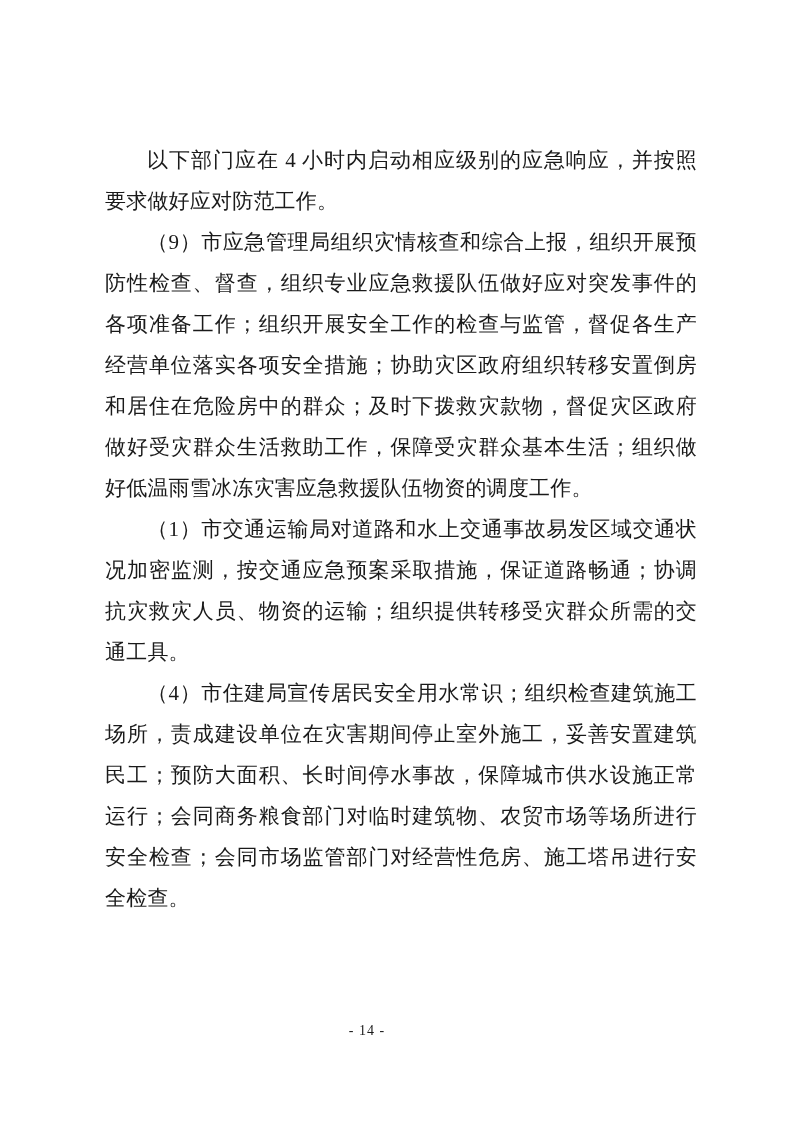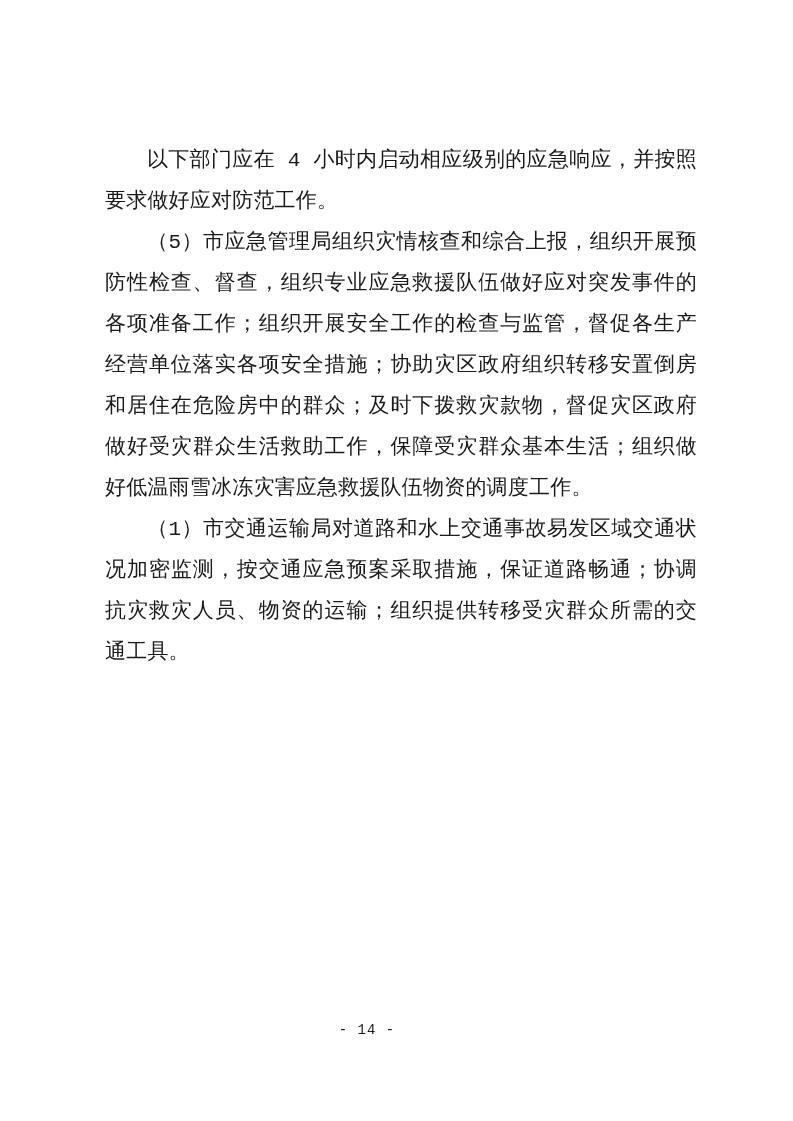--- a/index.html
+++ b/index.html
@@ -1,15 +1,15 @@
 <!DOCTYPE html>
 <html><head>
 <meta charset="utf-8">
 <style>
-  * { margin: 0; padding: 0; box-sizing: border-box; font-family: Liberation Mono, monospace; }
+  * { margin: 0; padding: 0; box-sizing: border-box; }
 
   html, body {
     width: 793px;
     height: 1121px;
     background: #ffffff;
     overflow: hidden;
   }
 
   .page {
     position: relative;
@@ -52,20 +52,21 @@
     color: #1a1a1a;
     letter-spacing: 1px;
   }
 </style>
 </head>
 <body>
 
 <div class="page">
   <div class="content">
     <p>以下部门应在 4 小时内启动相应级别的应急响应，并按照要求做好应对防范工作。</p>
-    <p>（5）市应急管理局组织灾情核查和综合上报，组织开展预防性检查、督查，组织专业应急救援队伍做好应对突发事件的各项准备工作；组织开展安全工作的检查与监管，督促各生产经营单位落实各项安全措施；协助灾区政府组织转移安置倒房和居住在危险房中的群众；及时下拨救灾款物，督促灾区政府做好受灾群众生活救助工作，保障受灾群众基本生活；组织做好低温雨雪冰冻灾害应急救援队伍物资的调度工作。</p>
+    <p>（9）市应急管理局组织灾情核查和综合上报，组织开展预防性检查、督查，组织专业应急救援队伍做好应对突发事件的各项准备工作；组织开展安全工作的检查与监管，督促各生产经营单位落实各项安全措施；协助灾区政府组织转移安置倒房和居住在危险房中的群众；及时下拨救灾款物，督促灾区政府做好受灾群众生活救助工作，保障受灾群众基本生活；组织做好低温雨雪冰冻灾害应急救援队伍物资的调度工作。</p>
     <p>（1）市交通运输局对道路和水上交通事故易发区域交通状况加密监测，按交通应急预案采取措施，保证道路畅通；协调抗灾救灾人员、物资的运输；组织提供转移受灾群众所需的交通工具。</p>
+    <p>（4）市住建局宣传居民安全用水常识；组织检查建筑施工场所，责成建设单位在灾害期间停止室外施工，妥善安置建筑民工；预防大面积、长时间停水事故，保障城市供水设施正常运行；会同商务粮食部门对临时建筑物、农贸市场等场所进行安全检查；会同市场监管部门对经营性危房、施工塔吊进行安全检查。</p>
   </div>
 
   <div class="footer">
     <span class="page-number">- 14 -</span>
   </div>
 </div>
 
 </body></html>

